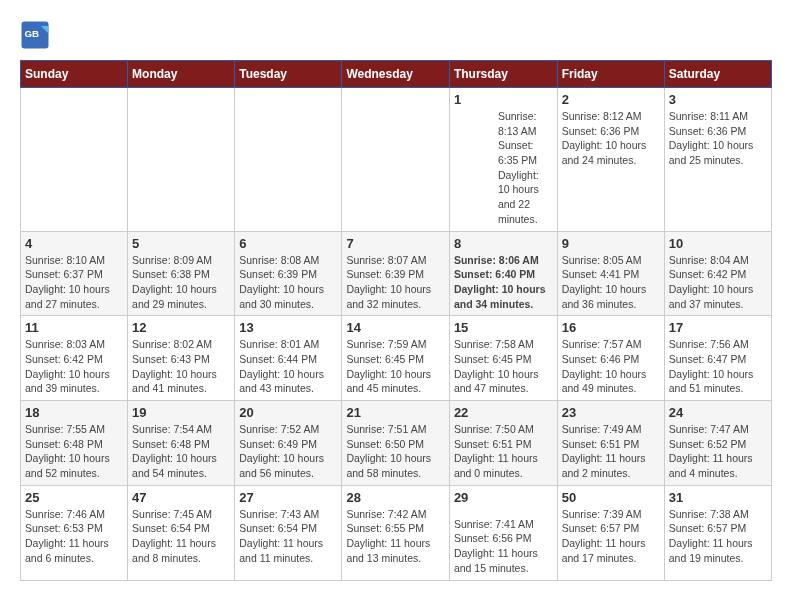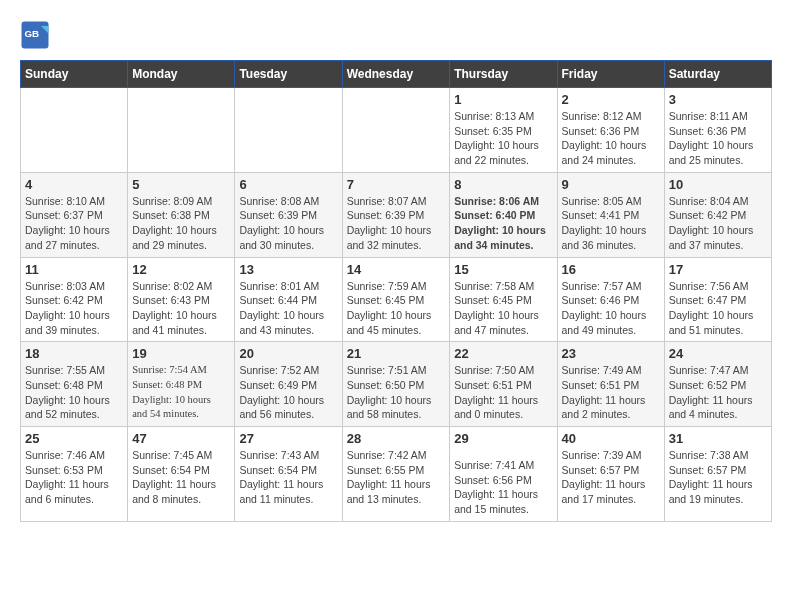--- a/index.html
+++ b/index.html
@@ -42,21 +42,21 @@
     .calendar-subtitle {
       font-size: 16px;
       color: #555;
     }
     table {
       width: 100%;
       border-collapse: collapse;
       font-size: 11px;
     }
     thead th {
-      background-color: #404040;
+      background-color: #7f1d1d;
       color: #fff;
       padding: 6px 4px;
       text-align: left;
       font-size: 12px;
       font-weight: bold;
       border: 1px solid #2a5aaa;
     }
     tbody td {
       border: 1px solid #ccc;
       vertical-align: top;
@@ -118,21 +118,21 @@
       </tr>
   </thead>
   <tbody id="calendar-body">
   <tr>
         <td class="empty-cell"></td>
         <td class="empty-cell"></td>
         <td class="empty-cell"></td>
         <td class="empty-cell"></td>
         <td>
           <span class="day-number">1</span>
-          <div class="day-info" style="white-space: pre-line;">Sunrise: 8:13 AM
+          <div class="day-info" style="white-space: pre-line; margin-left: 44px;">Sunrise: 8:13 AM
 Sunset: 6:35 PM
 Daylight: 10 hours
 and 22 minutes.</div>
         </td>
         <td>
           <span class="day-number">2</span>
           <div class="day-info" style="white-space: pre-line;">Sunrise: 8:12 AM
 Sunset: 6:36 PM
 Daylight: 10 hours
 and 24 minutes.</div>
@@ -250,21 +250,21 @@
       <tr>
         <td>
           <span class="day-number">18</span>
           <div class="day-info" style="white-space: pre-line;">Sunrise: 7:55 AM
 Sunset: 6:48 PM
 Daylight: 10 hours
 and 52 minutes.</div>
         </td>
         <td>
           <span class="day-number">19</span>
-          <div class="day-info" style="white-space: pre-line; font-family: Liberation Serif, serif;">Sunrise: 7:54 AM
+          <div class="day-info" style="white-space: pre-line;">Sunrise: 7:54 AM
 Sunset: 6:48 PM
 Daylight: 10 hours
 and 54 minutes.</div>
         </td>
         <td>
           <span class="day-number">20</span>
           <div class="day-info" style="white-space: pre-line;">Sunrise: 7:52 AM
 Sunset: 6:49 PM
 Daylight: 10 hours
 and 56 minutes.</div>
@@ -328,21 +328,21 @@
 and 13 minutes.</div>
         </td>
         <td>
           <span class="day-number">29</span>
           <div class="day-info" style="white-space: pre-line; margin-top: 12px;">Sunrise: 7:41 AM
 Sunset: 6:56 PM
 Daylight: 11 hours
 and 15 minutes.</div>
         </td>
         <td>
-          <span class="day-number">40</span>
+          <span class="day-number">50</span>
           <div class="day-info" style="white-space: pre-line;">Sunrise: 7:39 AM
 Sunset: 6:57 PM
 Daylight: 11 hours
 and 17 minutes.</div>
         </td>
         <td>
           <span class="day-number">31</span>
           <div class="day-info" style="white-space: pre-line;">Sunrise: 7:38 AM
 Sunset: 6:57 PM
 Daylight: 11 hours

